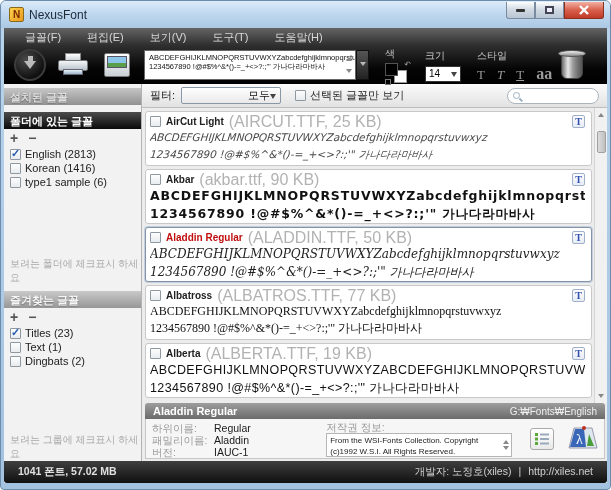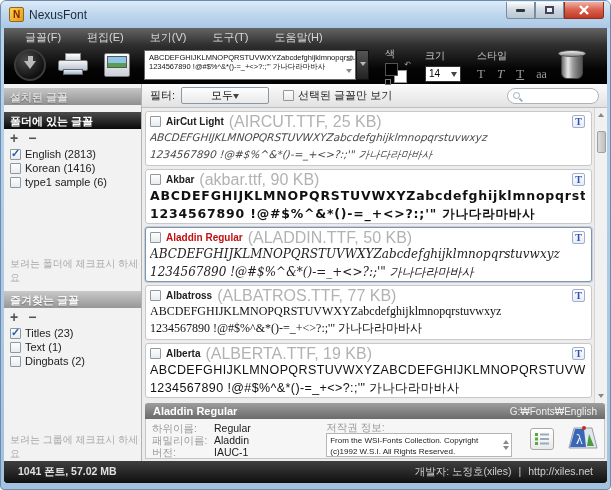--- a/index.html
+++ b/index.html
@@ -64,21 +64,21 @@
   .swatch-bg { position:absolute; left:9px; top:7px; width:13px; height:13px; background:#fff; border:1px solid #999; }
   .swatch-fg { position:absolute; left:0; top:0; width:13px; height:13px; background:#000; border:1px solid #555; }
   .swatch-mini { position:absolute; left:0; bottom:-2px; width:6px; height:6px; background:#000; border:1px solid #777; }
   .swatch-reset { position:absolute; right:-2px; top:-2px; color:#999; font-size:8px; line-height:8px; }
   .size-select { margin-top:3px; width:36px; height:16px; background:#fff; border:1px solid #333;
     font-size:10px; color:#000; display:flex; align-items:center; justify-content:space-between; padding:0 3px; }
   .style-btns { display:flex; gap:12px; margin-top:4px; align-items:baseline; }
   .style-btn { color:#9a9a9a; font-family:"Liberation Serif",serif; font-size:13px; line-height:13px; }
   .style-btn.it { font-style:italic; }
   .style-btn.un { text-decoration:underline; }
-  .style-btn.aa { font-size:12px; }
+  .style-btn.aa { font-size:16px;font-weight:bold; }
   .tb-trash { margin-left:auto; margin-right:14px; position:relative; width:30px; height:30px; }
   .trash-lid { position:absolute; left:1px; top:0; width:28px; height:7px; border-radius:50%;
     background:linear-gradient(#f0f0f0,#8a8a8a); border:1px solid #555; }
   .trash-body { position:absolute; left:4px; top:4px; width:22px; height:25px; border-radius:3px 3px 6px 6px;
     background:linear-gradient(90deg,#6f6f6f,#e8e8e8 30%,#9a9a9a 55%,#707070 80%,#555);
     border:1px solid #444; }
   
   .mainrow { flex:1; display:flex; overflow:hidden; }
   
   .sidebar { width:138px; background:#f2f2f2; border-right:1px solid #b3b3b3;
@@ -94,22 +94,22 @@
   .cbx { width:11px; height:11px; background:linear-gradient(#fdfdfd,#e8ecef); border:1px solid #8e98a0; border-radius:1px; position:relative; flex:none; }
   .cbx.checked::after { content:"✓"; position:absolute; left:0px; top:-3px; color:#2a5fb0; font-size:11px; font-weight:bold; }
   .side-hint { color:#a8a8a8; font-size:10px; padding-left:6px; }
   .hint1 { margin-top:68px; margin-bottom:6px; }
   .hint2 { margin-top:auto; margin-bottom:0; }
   
   .maincol { flex:1; display:flex; flex-direction:column; overflow:hidden; background:#ececec; }
   .filterbar { height:24px; background:linear-gradient(#fbfbfb,#e2e2e2); border-bottom:1px solid #bebebe;
     display:flex; align-items:center; padding:0 8px; gap:6px; flex:none; }
   .filter-label { font-size:11px; color:#222; }
-  .filter-select { width:88px; height:17px; background:linear-gradient(#fefefe,#e9e9e9); border:1px solid #8a98a6;
-    border-radius:2px; font-size:11px; color:#111; display:flex; align-items:center; justify-content:center; padding:5px 4px; }
+  .filter-select { width:100px; height:17px; background:linear-gradient(#fefefe,#e9e9e9); border:1px solid #8a98a6;
+    border-radius:2px; font-size:11px; color:#111; display:flex; align-items:center; justify-content:flex-end; padding:5px 4px; }
   .sel-arrow { width:0; height:0; border:3.5px solid transparent; border-top:5px solid #444; margin-top:4px; }
   .filter-check { display:flex; align-items:center; gap:4px; font-size:11px; color:#222; margin-left:8px; }
   .searchbox { margin-left:auto; width:92px; height:16px; border:1px solid #aab4bc; border-radius:9px;
     background:#fff; display:flex; align-items:center; padding:0 5px; gap:3px; }
   .mag { width:7px; height:7px; border:1.5px solid #9ab0c0; border-radius:50%; position:relative; flex:none; }
   .mag::after { content:""; position:absolute; width:4px; height:1.5px; background:#9ab0c0; transform:rotate(45deg); left:5px; top:6px; }
   .search-input { border:none; outline:none; width:60px; font-size:10px; background:transparent; }
   
   .listwrap { flex:1; display:flex; overflow:hidden; }
   .fontlist { flex:1; padding:3px 2px 0 3px; overflow:hidden; }

